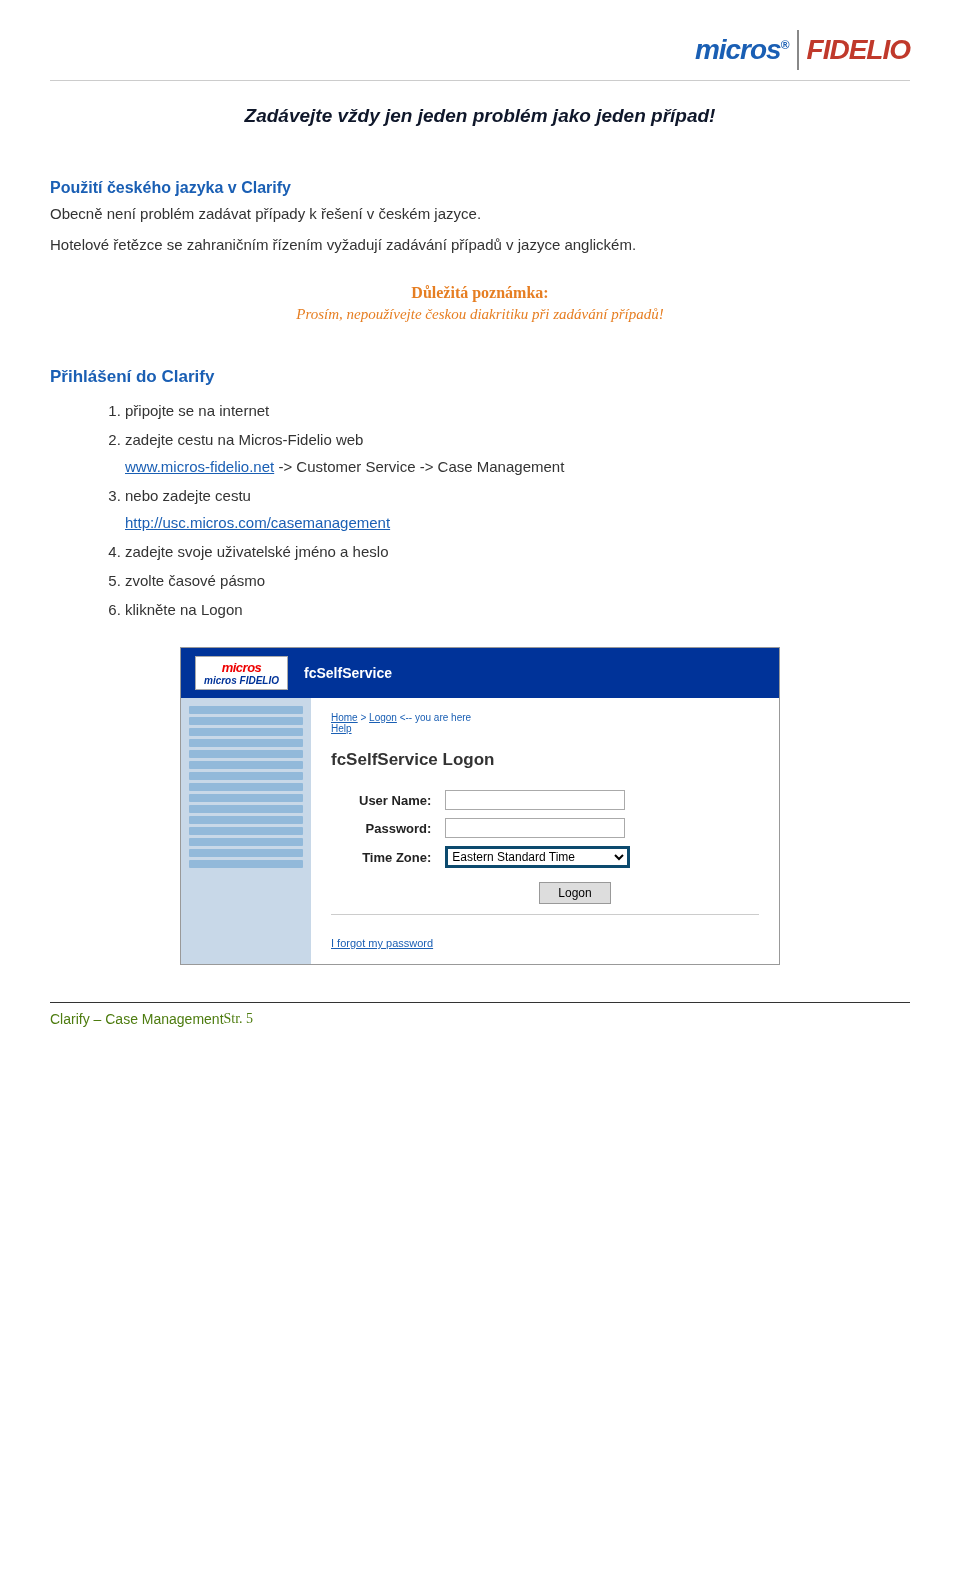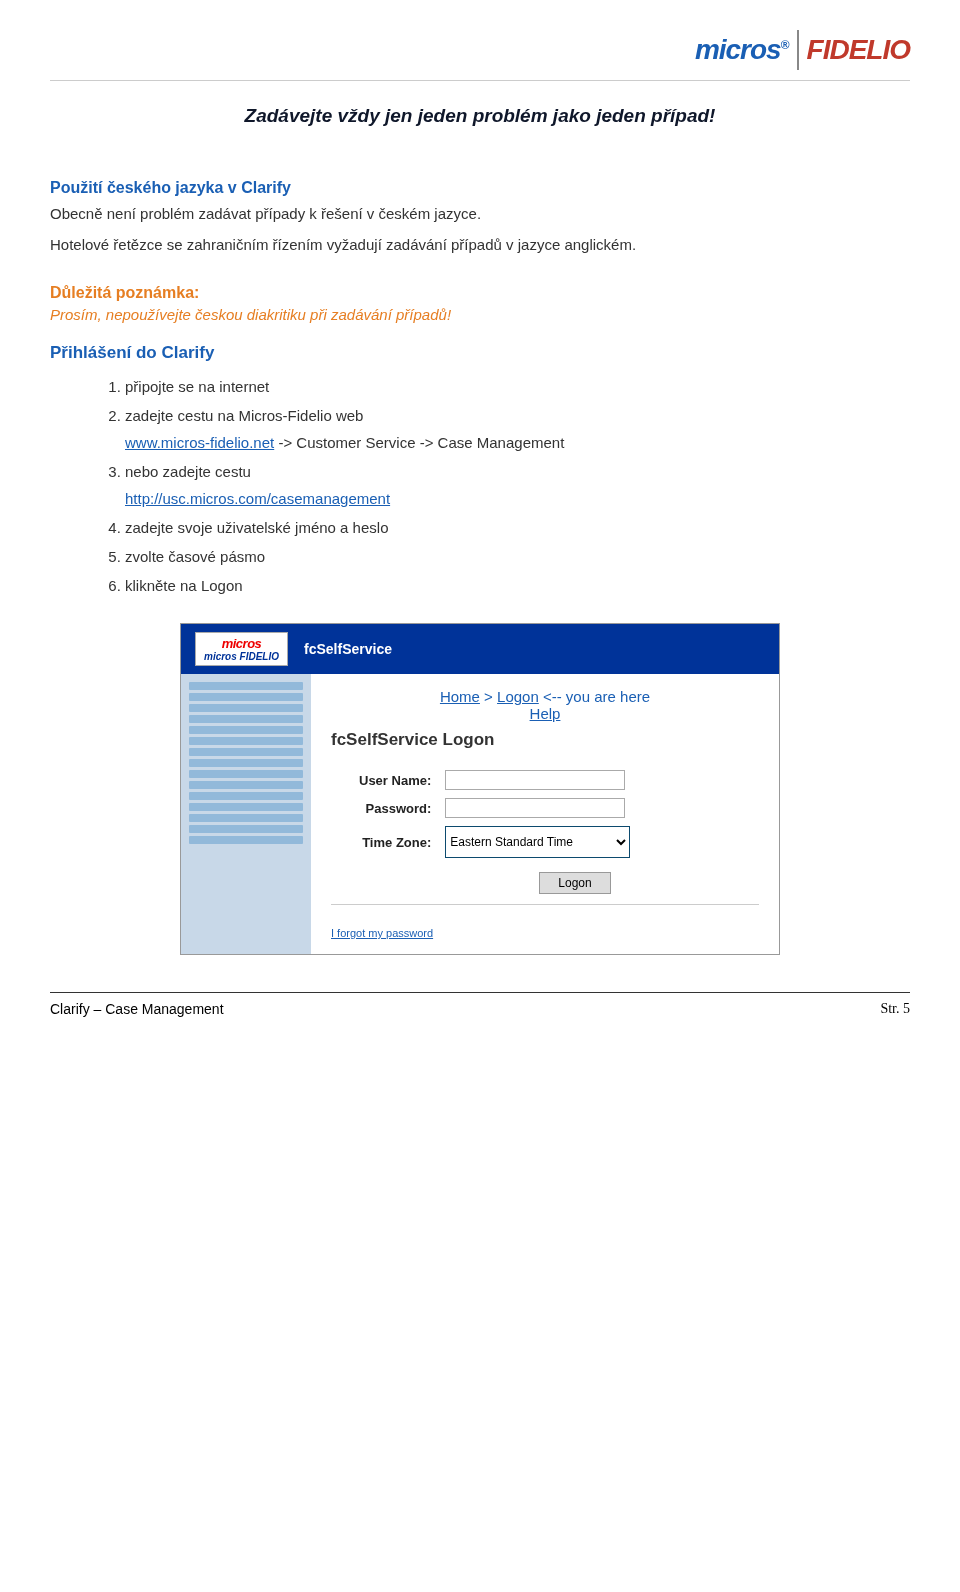--- a/index.html
+++ b/index.html
@@ -83,21 +83,23 @@
 
     .body-text {
       color: #333;
       font-size: 15px;
       margin-bottom: 8px;
       line-height: 1.5;
     }
 
     
     .important-block {
-      margin: 28px 0 20px 0;
+      text-align: center;
+      margin: 28px 0 44px 0;
+      font-family: Liberation Serif, serif;
     }
 
     .important-label {
       color: #e67e22;
       font-weight: bold;
       font-size: 16px;
       margin-bottom: 4px;
     }
 
     .important-text {
@@ -204,24 +206,24 @@
       border-radius: 1px;
     }
 
     .mockup-main {
       flex: 1;
       padding: 14px 20px;
       position: relative;
     }
 
     .mockup-nav {
-      text-align: center;
-      font-size: 15px;
-      color: #1a5fb4;
-      margin-bottom: 8px;
+      text-align: left;
+      font-size: 10px;
+      color: #1a5fb4;
+      margin-bottom: 16px;
     }
 
     .mockup-nav a {
       color: #1a5fb4;
       text-decoration: underline;
       cursor: pointer;
     }
 
     .mockup-title {
       font-size: 17px;
@@ -251,22 +253,22 @@
 
     .form-input {
       width: 180px;
       height: 20px;
       border: 1px solid #aaa;
       background: #fff;
     }
 
     .form-select {
       width: 185px;
-      height: 32px;
-      border: 1px solid #0c4a6e;
+      height: 22px;
+      border: 3px solid #0c4a6e;
       background: #fff;
       font-size: 12px;
     }
 
     .logon-btn-row {
       text-align: center;
       margin-top: 10px;
       margin-left: 60px;
     }
 
@@ -289,25 +291,25 @@
       padding-top: 22px;
     }
 
     
     .footer {
       position: absolute;
       bottom: 30px;
       left: 50px;
       right: 50px;
       display: flex;
-      justify-content: space-between;
+      justify-content: flex-start;
       border-top: 1px solid #333;
       padding-top: 8px;
       font-size: 14px;
-      color: #000000;
+      color: #4d7c0f;
     }
 
     .footer-left {
       font-weight: normal;
     }
 
     .footer-right {
       font-weight: normal;
       font-family: Liberation Serif, serif;
     }

